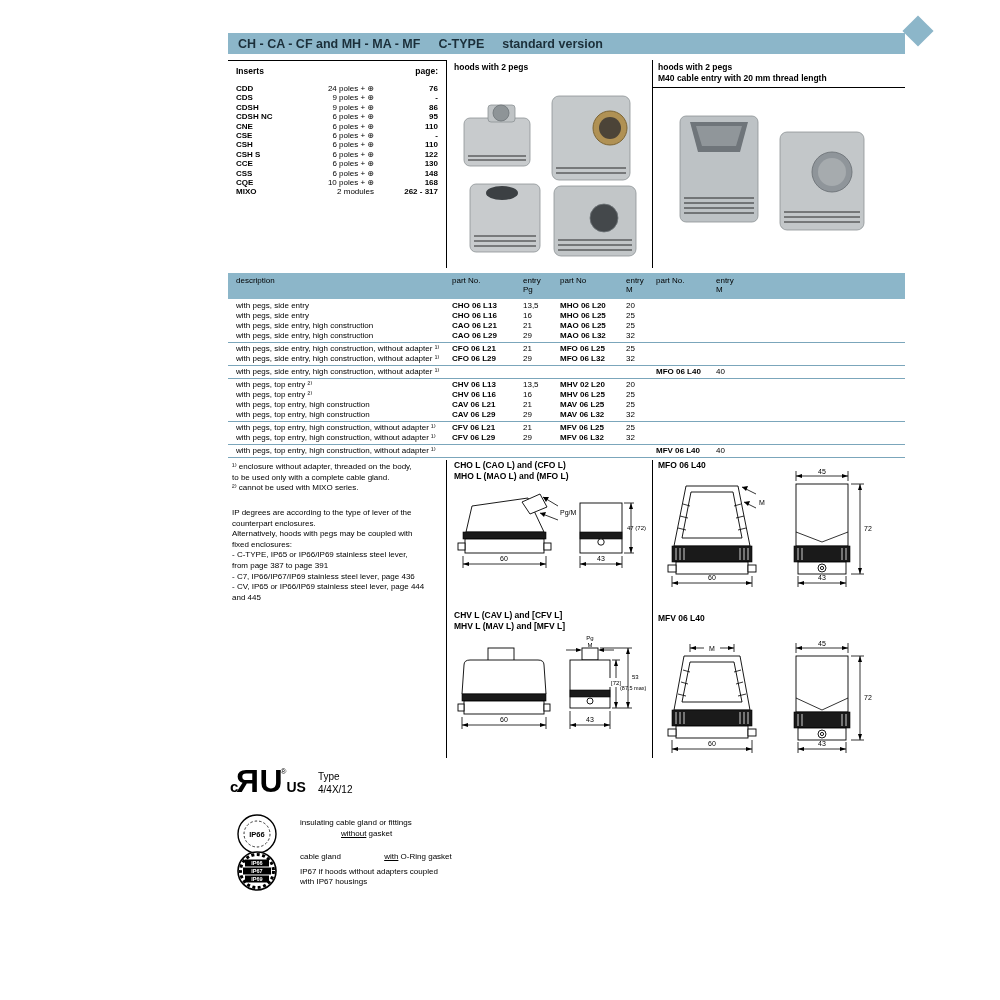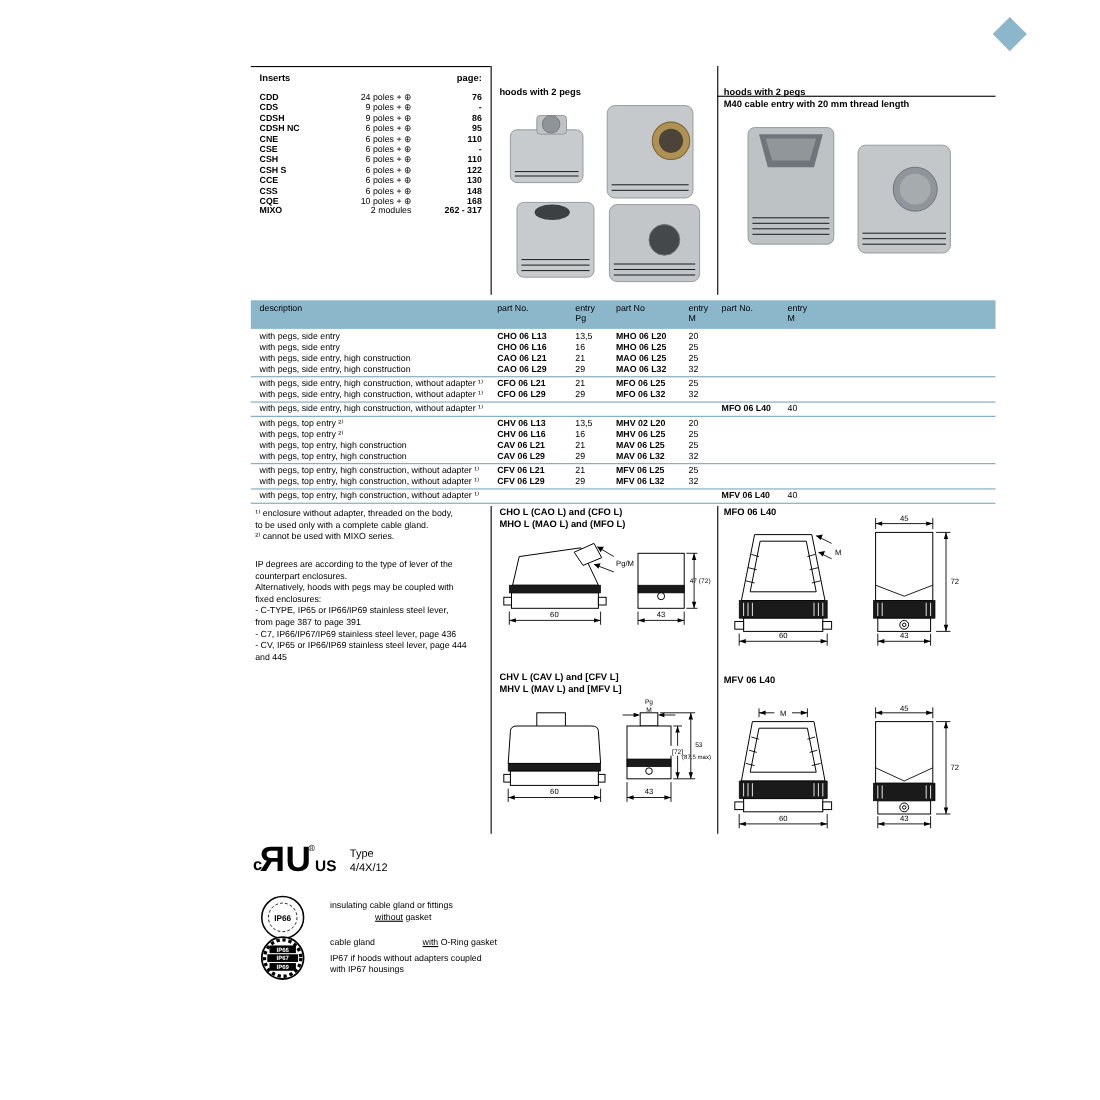--- a/index.html
+++ b/index.html
@@ -9,21 +9,21 @@
   .pre{white-space:pre-line;}
   .u{text-decoration:underline;margin-left:41px;}
 
   
   .titlebar{left:228px;top:33px;width:677px;height:21px;background:#8cb6c9;display:flex;align-items:center;gap:18px;padding-left:10px;box-sizing:border-box;color:#1b2f3a;font-weight:bold;font-size:12.5px;}
   .corner{left:907px;top:20px;width:22px;height:22px;background:#8cb6c9;transform:rotate(45deg);}
 
   
   .topline{left:228px;top:60px;width:218px;height:1px;background:#000;}
   .vline{width:1px;background:#000;}
-  .sec-title{font-size:8.5px;font-weight:bold;line-height:11px;margin-top:16px;}
+  .sec-title{font-size:8.5px;font-weight:bold;line-height:11px;}
   .col3underline{left:652px;top:87px;width:253px;height:1px;background:#000;}
 
   
   .ins-head{left:236px;top:66px;width:202px;font-size:8.5px;font-weight:bold;}
   .ins-rows{left:236px;top:84px;width:202px;}
   .ins-row{position:relative;height:9.4px;font-size:8px;}
   .ins-name{position:absolute;left:0;font-weight:bold;}
   .ins-poles{position:absolute;left:20px;width:118px;text-align:right;}
   .ins-page{position:absolute;right:0;width:72px;text-align:right;font-weight:bold;}
 
@@ -61,20 +61,25 @@
   .ul-reg{font-size:8px;line-height:1;align-self:flex-start;}
   .ul-us{font-size:14px;font-weight:bold;line-height:1;}
   .type-block{left:318px;top:770px;font-size:10px;line-height:13px;}
   .badge-text{left:300px;width:170px;font-size:8px;line-height:10.5px;}
 </style>
 </head>
 <body>
 
 <div class="page">
 
+  <div class="abs titlebar">
+    <span>CH - CA - CF and MH - MA - MF</span>
+    <span>C-TYPE</span>
+    <span>standard version</span>
+  </div>
   <div class="abs corner"></div>
 
   <div class="abs topline"></div>
   <div class="abs vline" style="left:446px;top:60px;height:208px;"></div>
   <div class="abs vline" style="left:652px;top:60px;height:208px;"></div>
   <div class="abs col3underline"></div>
 
   <div class="abs ins-head">
     <span style="float:left">Inserts</span>
     <span style="float:right">page:</span>

